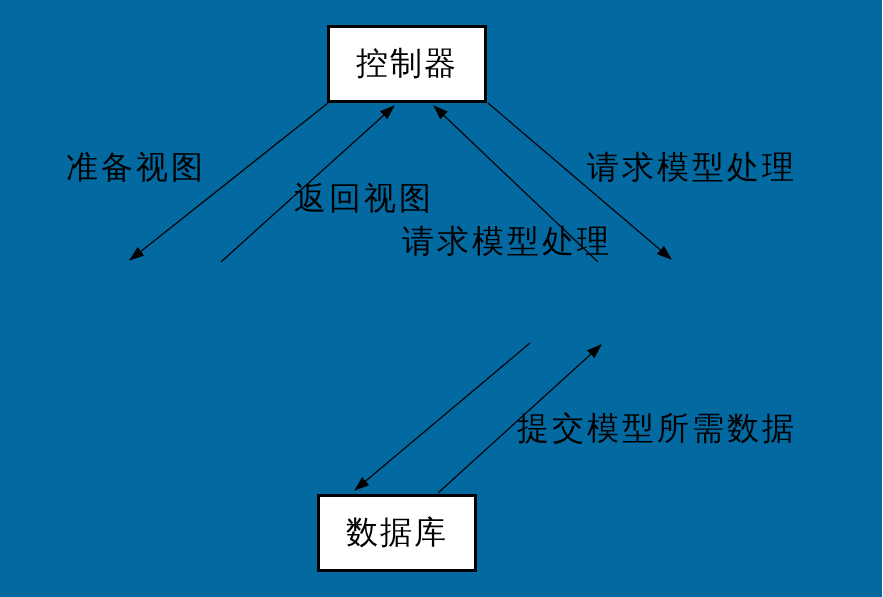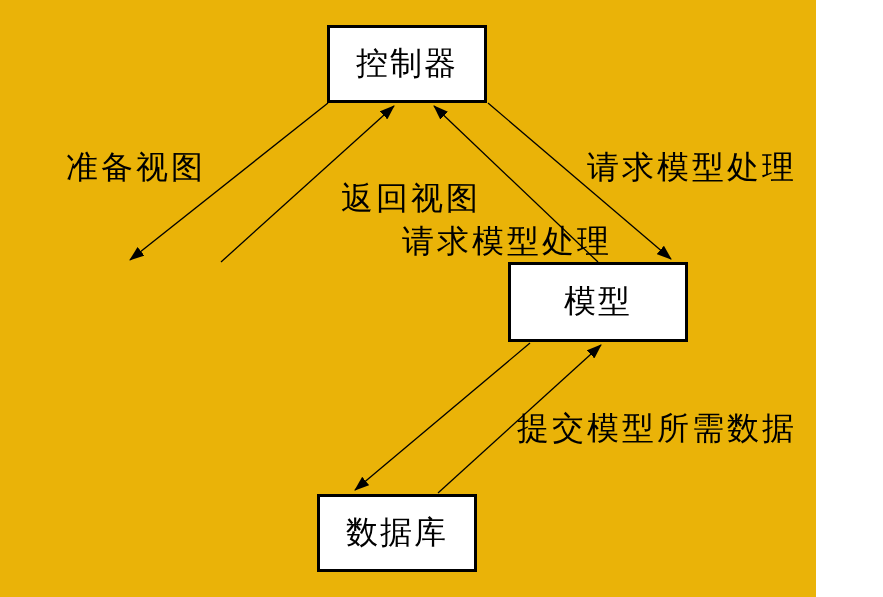--- a/index.html
+++ b/index.html
@@ -2,23 +2,23 @@
 <html><head>
 <meta charset="utf-8">
 <style>
   html, body {
     margin: 0;
     padding: 0;
     background: #ffffff;
   }
   .canvas {
     position: relative;
-    width: 816px;
+    width: 882px;
     height: 597px;
-    background: #eab308;
+    background: #0369a1;
     font-family: "Liberation Sans", sans-serif;
     overflow: hidden;
   }
   .edges-svg {
     position: absolute;
     left: 0;
     top: 0;
     width: 883px;
     height: 597px;
   }
@@ -40,21 +40,21 @@
   .node-model      { left: 508px; top: 262px; width: 180px; height: 80px; }
   .node-database   { left: 317px; top: 494px; width: 160px; height: 78px; }
   .edge-label {
     position: absolute;
     font-size: 32px;
     color: #000000;
     letter-spacing: 3px;
     white-space: nowrap;
   }
   .lbl-prepare-view        { left: 66px;  top: 146px; }
-  .lbl-return-view         { left: 294px; top: 177px; margin-left: 47px; }
+  .lbl-return-view         { left: 294px; top: 177px; }
   .lbl-request-model       { left: 587px; top: 146px; }
   .lbl-return-model-result { left: 402px; top: 220px; }
   .lbl-save-model-result   { left: 217px; top: 393px; }
   .lbl-submit-model-data   { left: 517px; top: 407px; text-align: right; }
 </style>
 </head>
 <body>
 
 <div class="canvas">
 
@@ -68,23 +68,20 @@
     <line x1="221" y1="262" x2="394" y2="106" stroke="#000000" stroke-width="1.3" marker-end="url(#arrowhead)"></line>
     <line x1="488" y1="103" x2="671" y2="259" stroke="#000000" stroke-width="1.3" marker-end="url(#arrowhead)"></line>
     <line x1="598" y1="262" x2="434" y2="106" stroke="#000000" stroke-width="1.3" marker-end="url(#arrowhead)"></line>
     <line x1="530" y1="343" x2="355" y2="490" stroke="#000000" stroke-width="1.3" marker-end="url(#arrowhead)"></line>
     <line x1="438" y1="493" x2="601" y2="345" stroke="#000000" stroke-width="1.3" marker-end="url(#arrowhead)"></line>
   </svg>
 
   <div class="node node-controller">
     <span>控制器</span>
   </div>
-  <div class="node node-model">
-    <span>模型</span>
-  </div>
   <div class="node node-database">
     <span>数据库</span>
   </div>
 
   <div class="edge-label lbl-prepare-view">准备视图</div>
   <div class="edge-label lbl-return-view">返回视图</div>
   <div class="edge-label lbl-request-model">请求模型处理</div>
   <div class="edge-label lbl-return-model-result">请求模型处理</div>
   <div class="edge-label lbl-submit-model-data">提交模型所需数据</div>
 

